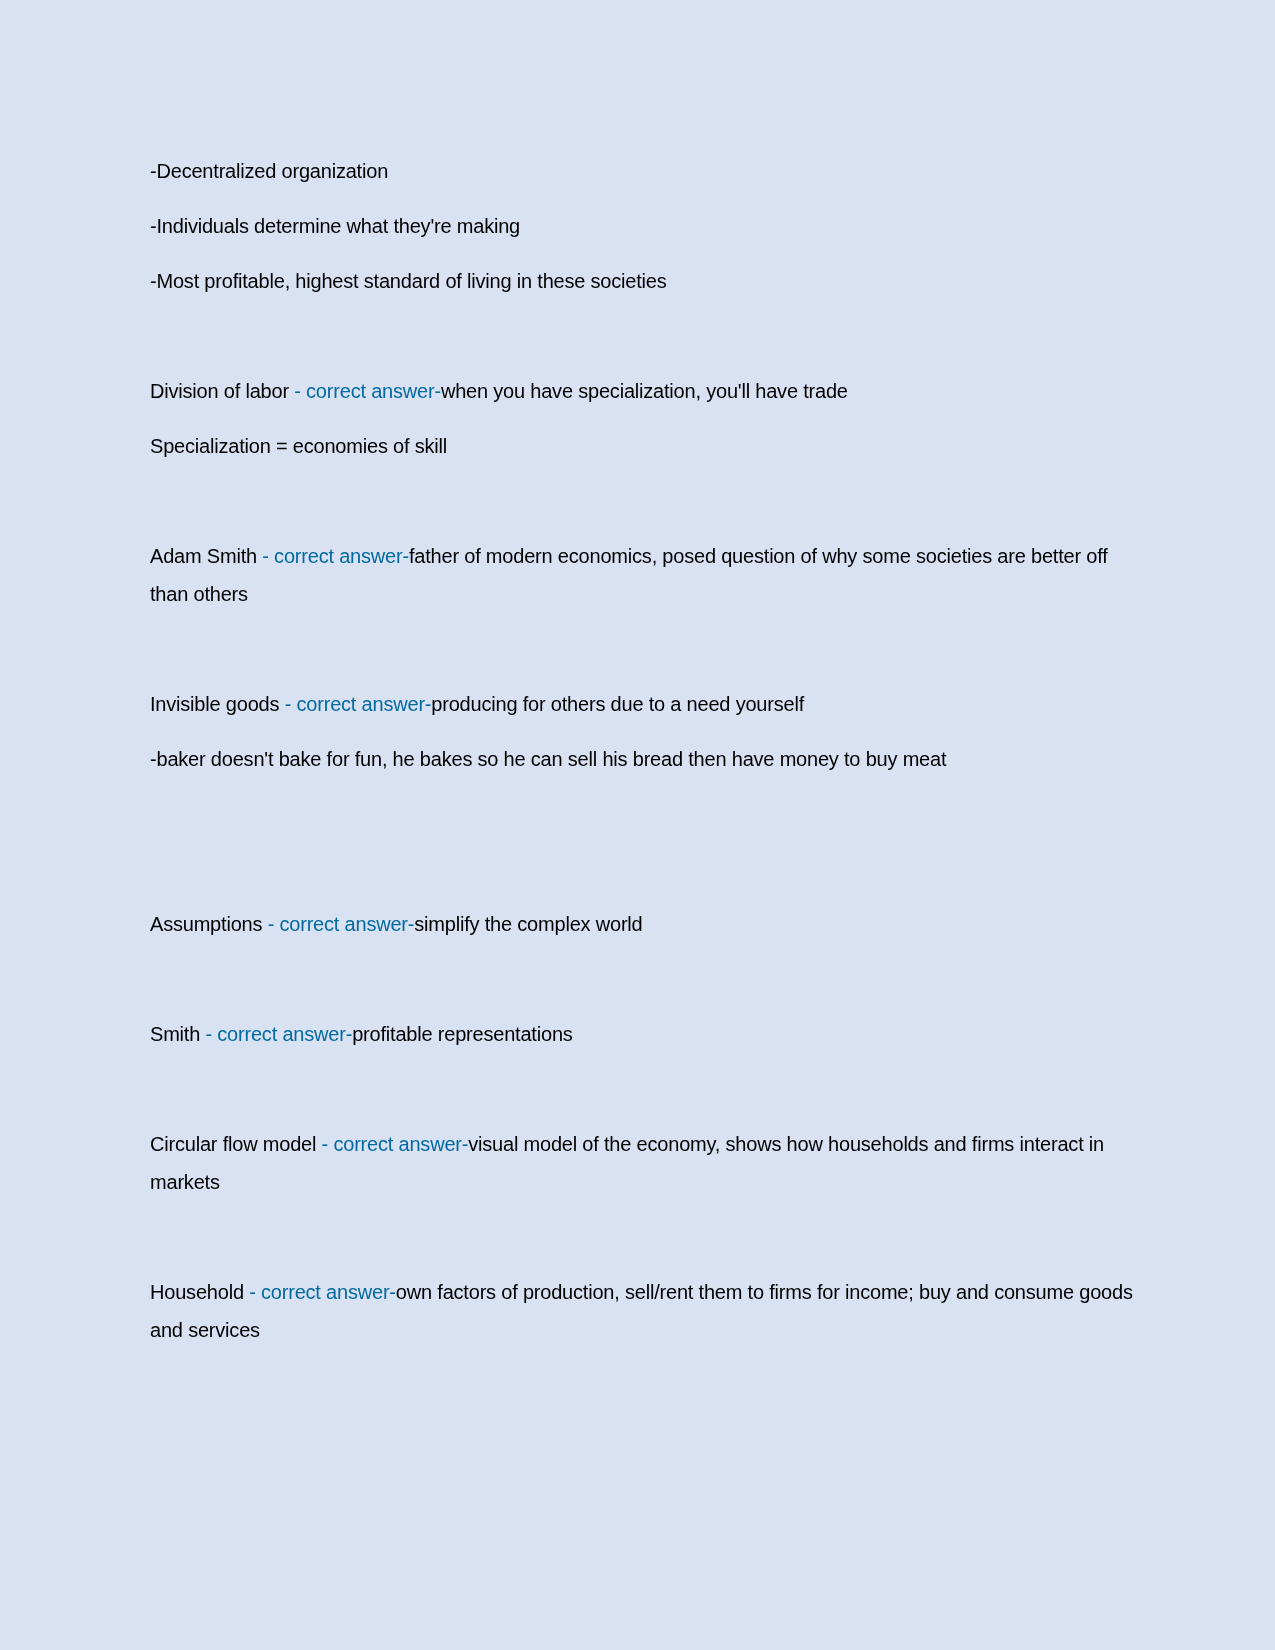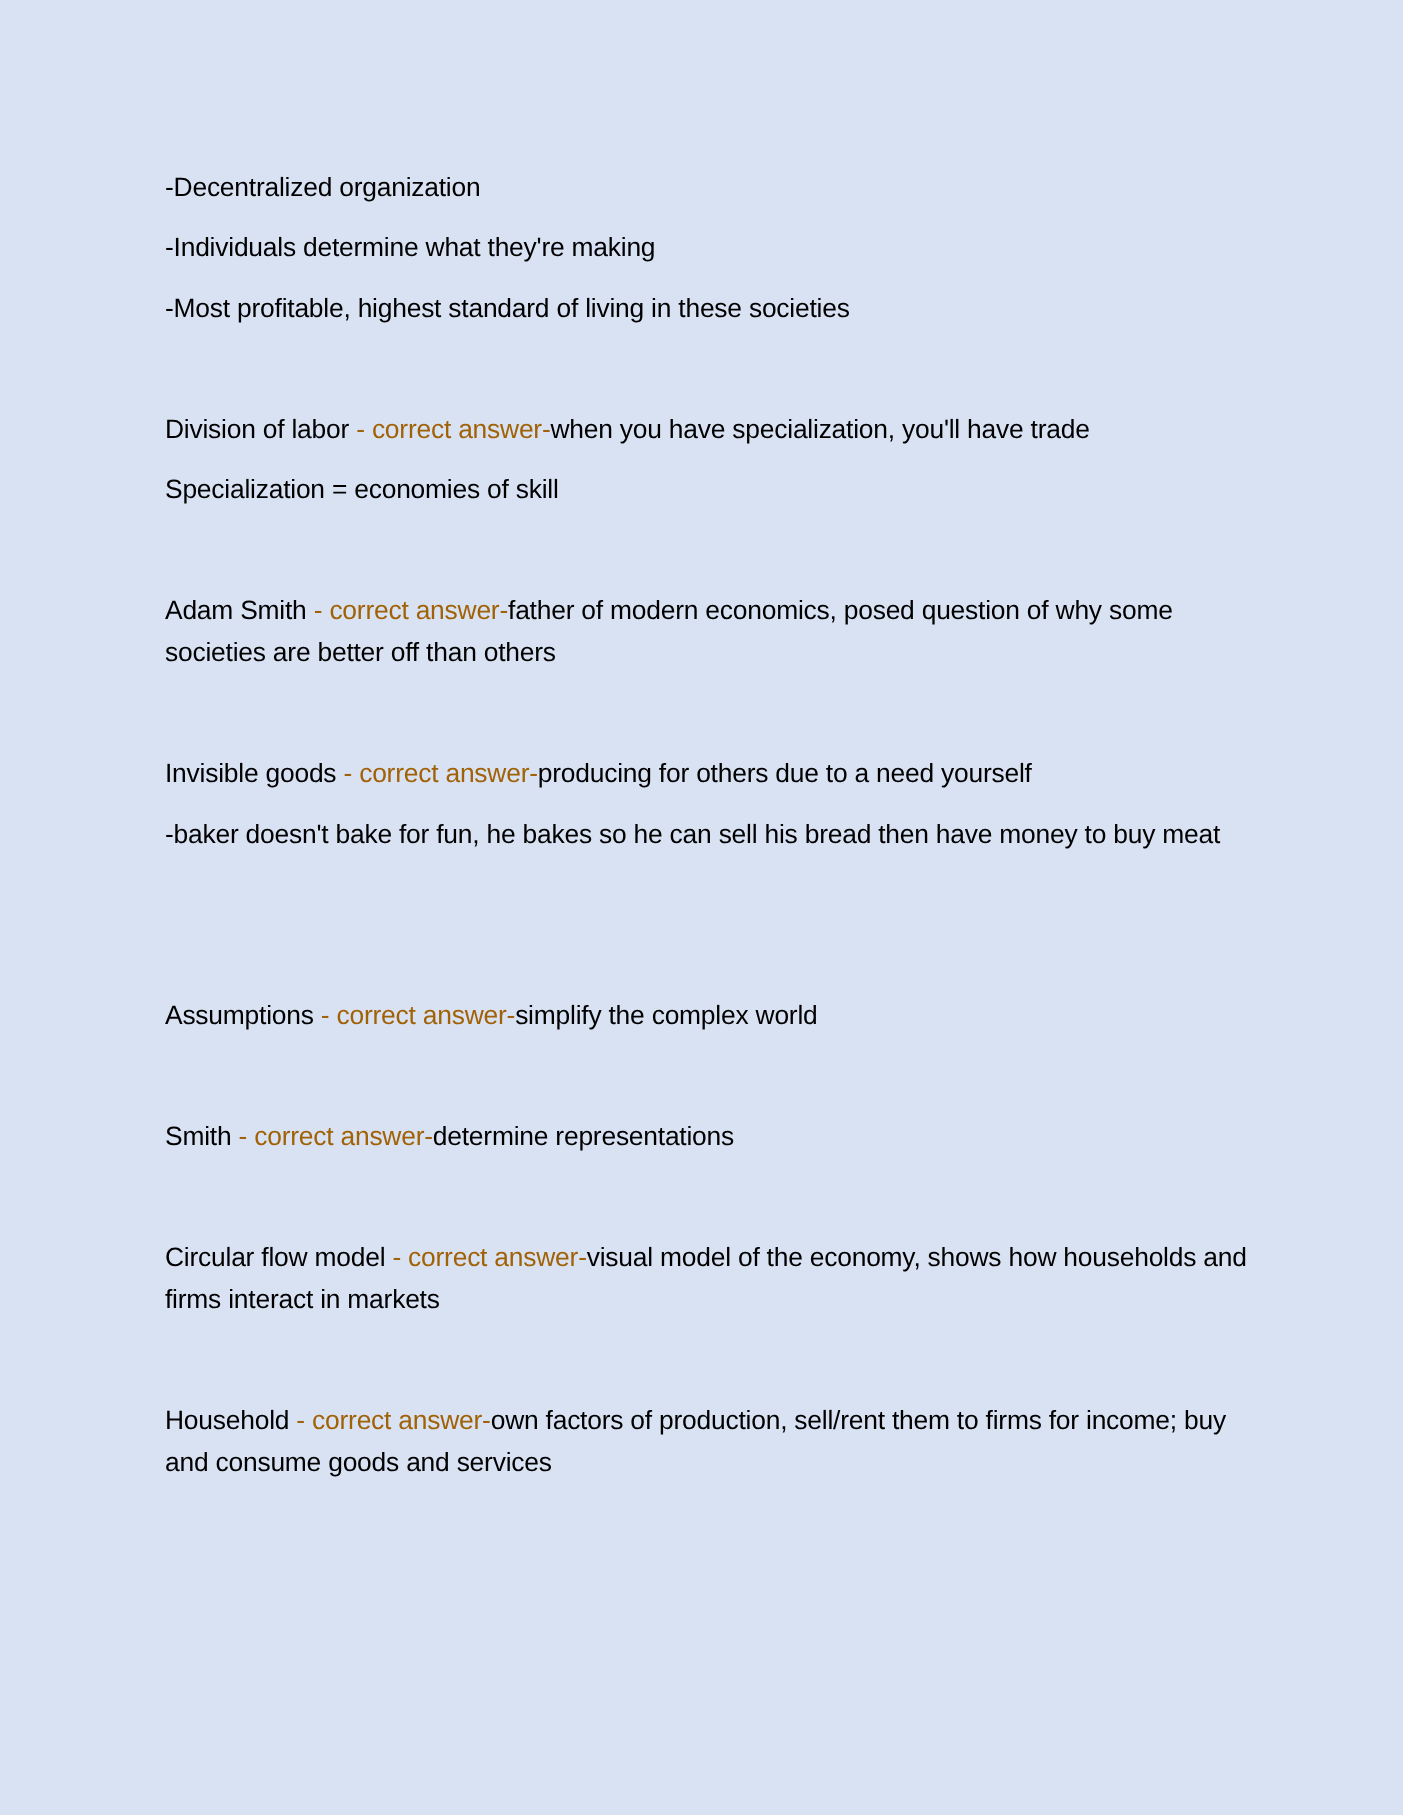--- a/index.html
+++ b/index.html
@@ -9,27 +9,27 @@
     font-family: "Liberation Sans", sans-serif;
     color: #000;
     position: relative;
     overflow: hidden;
   }
   .page {
     position: absolute;
     left: 150px;
     top: 152px;
     width: 990px;
-    font-size: 24px;
+    font-size: 20px;
     line-height: 38px;
     letter-spacing: -0.2px;
   }
   .para { margin: 0 0 17px 0; }
   .gap { height: 55px; }
-  .red { color: #a16207; }
+  .red { color: #0369a1; }
 </style>
 </head>
 <body>
 
 <div class="page">
   <p class="para">-Decentralized organization</p>
   <p class="para">-Individuals determine what they're making</p>
   <p class="para">-Most profitable, highest standard of living in these societies</p>
   <div class="gap"></div>
 
@@ -51,21 +51,21 @@
   <div class="gap"></div>
 
   <div class="gap"></div>
 
   <div>
     <p class="para"><span>Assumptions</span><span class="red"> - correct answer-</span><span>simplify the complex world</span></p>
   </div>
   <div class="gap"></div>
 
   <div>
-    <p class="para"><span>Smith</span><span class="red"> - correct answer-</span><span>determine representations</span></p>
+    <p class="para"><span>Smith</span><span class="red"> - correct answer-</span><span>profitable representations</span></p>
   </div>
   <div class="gap"></div>
 
   <div>
     <p class="para"><span>Circular flow model</span><span class="red"> - correct answer-</span><span>visual model of the economy, shows how households and firms interact in markets</span></p>
   </div>
   <div class="gap"></div>
 
   <div>
     <p class="para"><span>Household</span><span class="red"> - correct answer-</span><span>own factors of production, sell/rent them to firms for income; buy and consume goods and services</span></p>

